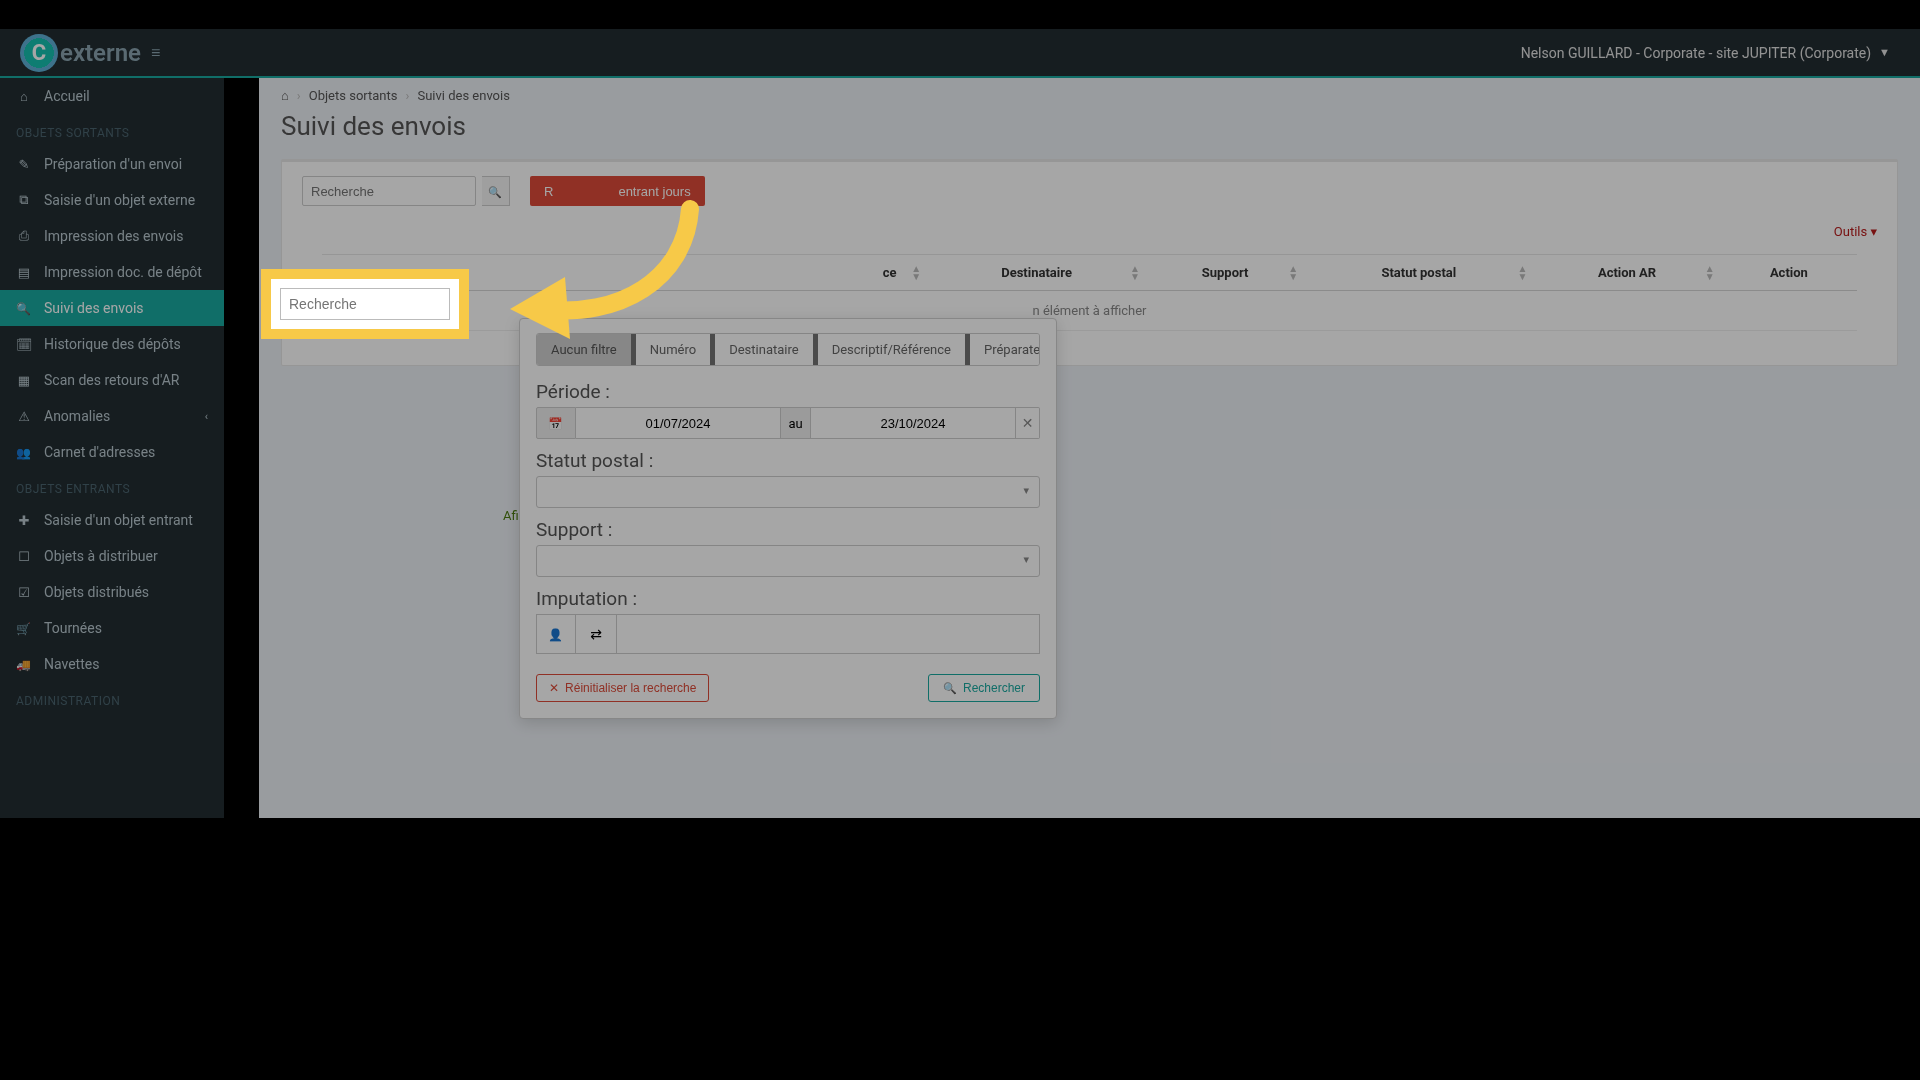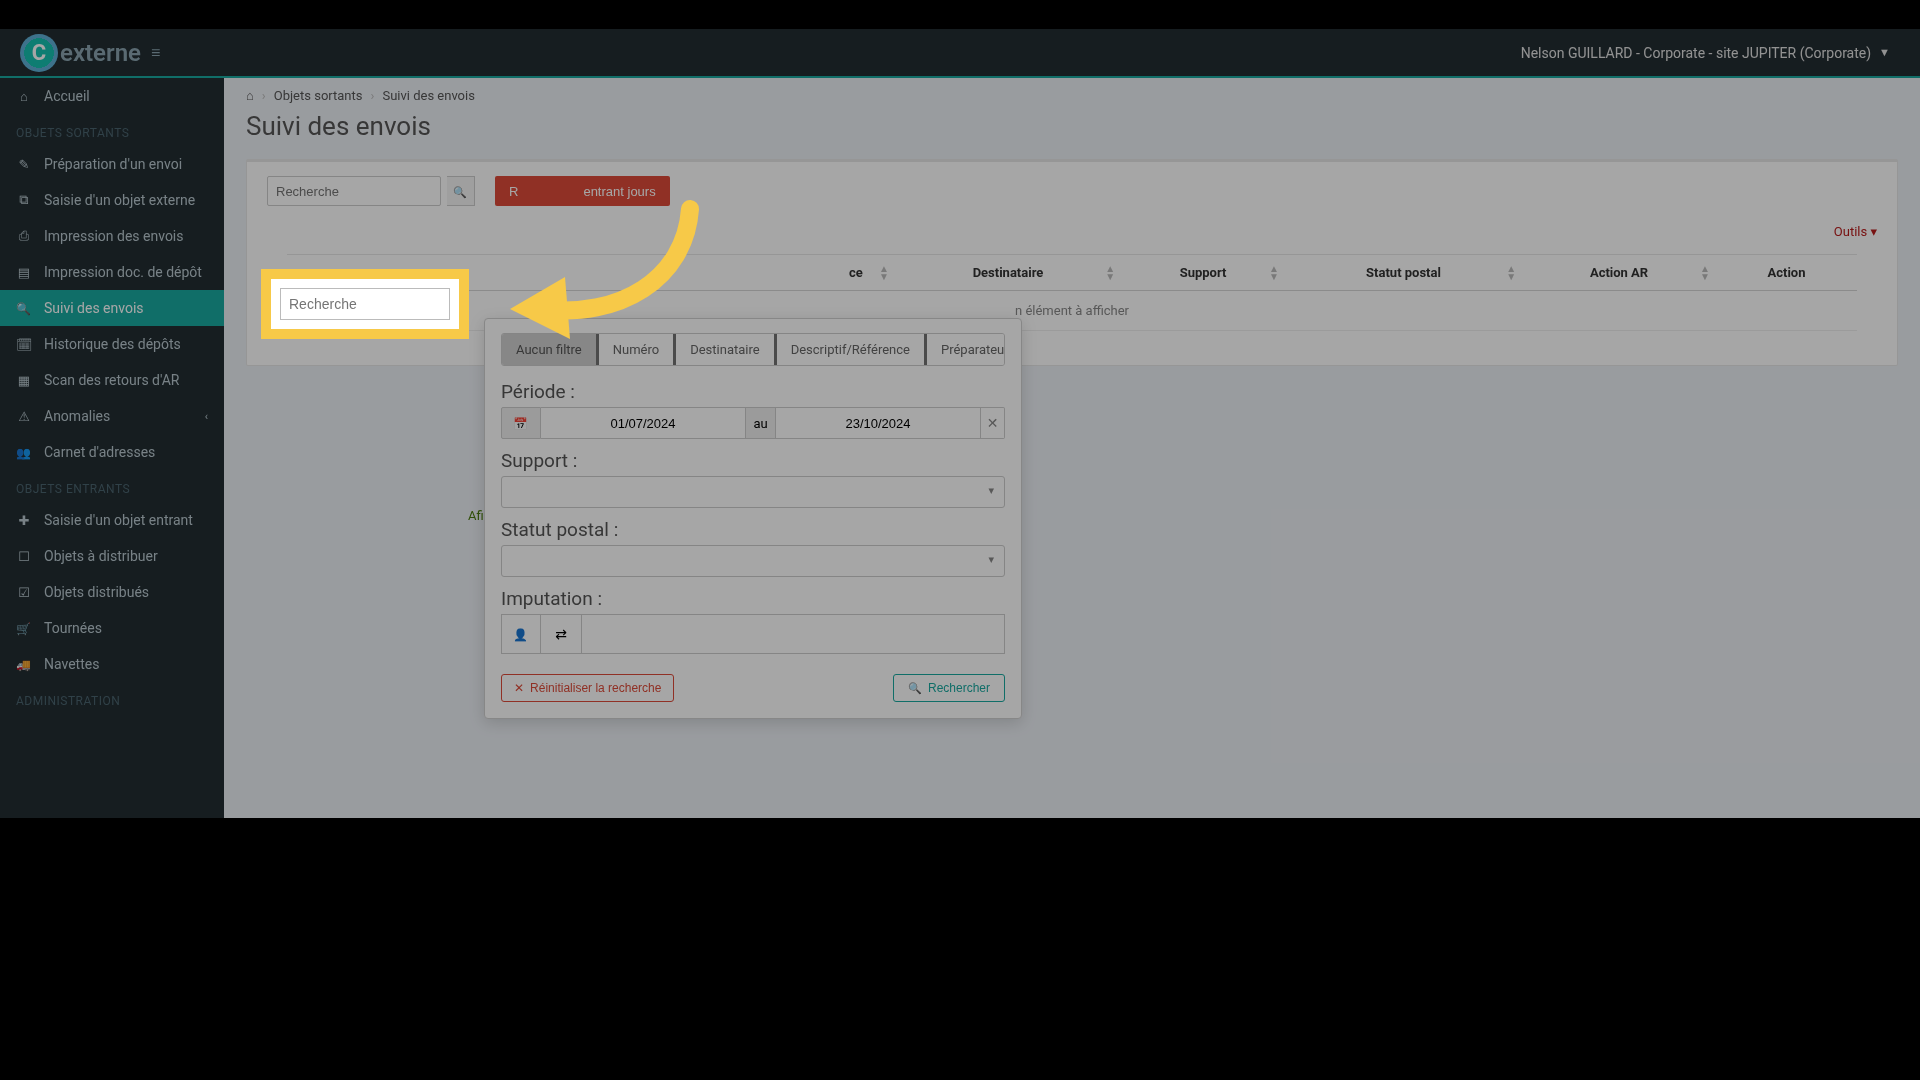--- a/index.html
+++ b/index.html
@@ -30,21 +30,21 @@
   background: radial-gradient(circle at 50% 50%, #16c0b0 0%, #16c0b0 55%, #5fb0d6 55%, #5fb0d6 100%);
   display:inline-flex; align-items:center; justify-content:center; color:#fff; font-weight:700; font-size:22px;
   margin-right: 2px;
 }
 .hamburger { color:#8aa4af; font-size: 16px; cursor:pointer; }
 .topbar .spacer { flex:1; }
 .topbar .userinfo { padding-right: 30px; color: #e0e0e0; font-size: 14px; display:flex; align-items:center; gap:8px; cursor:pointer; }
 .userinfo .chev-down { font-size: 11px; }
 
 
-.body-row { display:flex; height: calc(100% - 49px); }
+.body-row { display:flex; height: calc(100% - 49px); gap: 35px; }
 .sidebar { width: 224px; background: #222d32; color: #8aa4af; overflow-y:auto; flex-shrink:0; }
 .sidebar a, .sidebar .nav-item { display:flex; align-items:center; gap:12px; padding: 10px 16px; color:#b8c7ce; text-decoration:none; font-size:14px; cursor:pointer; }
 .sidebar .nav-item.active { background:#1aa9a0; color:#fff; }
 .sidebar .section-header { padding: 12px 16px 6px; font-size: 12px; color:#4b646f; letter-spacing: .5px; }
 .sidebar .icon { width:16px; display:inline-block; text-align:center; font-size:13px; }
 .sidebar .chev-left { margin-left:auto; font-size: 11px; }
 
 
 .main { flex:1; background:#ecf0f5; position:relative; overflow:hidden; }
 .breadcrumb-row { padding: 10px 22px 4px; color:#777; font-size:13px; display:flex; align-items:center; gap:8px; }
@@ -78,21 +78,21 @@
 .no-data-row td { border-bottom:1px solid #eee; }
 
 .afi-truncated { position:absolute; left:244px; top:430px; color:#4d7c0f; font-size:13px; }
 
 
 .popover {
   position:absolute; left: 260px; top: 240px; width: 538px; background:#fff; border:1px solid #d0d0d0;
   border-radius:4px; box-shadow:0 4px 16px rgba(0,0,0,0.15); z-index:40; padding: 14px 16px 16px;
 }
 .filter-tabs { display:flex; border:1px solid #ccc; border-radius:3px; overflow:hidden; margin-bottom:14px; }
-.filter-tabs .tab { flex:0 0 auto; padding:8px 14px; font-size:13px; color:#666; border-right:3px solid #737373; cursor:pointer; background:#fff; }
+.filter-tabs .tab { flex:0 0 auto; padding:8px 14px; font-size:13px; color:#666; border-right:5px solid #737373; cursor:pointer; background:#fff; }
 .filter-tabs .tab:last-child { border-right:none; }
 .filter-tabs .tab.active { background:#d0d0d0; color:#555; }
 
 .field-row { margin-bottom: 10px; }
 .field-label { color:#555; font-size:19px; margin-bottom:4px; display:block; }
 .period-row { display:flex; align-items:stretch; }
 .period-row .cal-btn { width:40px; border:1px solid #ccc; background:#eee; display:flex; align-items:center; justify-content:center; cursor:pointer; border-radius:2px 0 0 2px; }
 .period-row input.date { flex:1; border:1px solid #ccc; border-left:none; height:32px; text-align:center; font-size:13px; }
 .period-row .au { width:30px; border:1px solid #ccc; border-left:none; background:#eee; display:flex; align-items:center; justify-content:center; font-size:13px; }
 .period-row .clear-btn { width:24px; border:1px solid #ccc; border-left:none; background:#fff; display:flex; align-items:center; justify-content:center; cursor:pointer; border-radius:0 2px 2px 0; color:#888; }
@@ -316,26 +316,26 @@
             <input class="date" value="01/07/2024" style="">
             <div class="au">au</div>
             <input class="date" value="23/10/2024" style="">
             <div class="clear-btn">
                 <span class="i-x"></span>
               </div>
           </div>
         </div>
 
         <div class="field-row">
+          <label class="field-label">Statut postal :</label>
+          <div class="select-like"></div>
+        </div>
+
+        <div class="field-row">
           <label class="field-label">Support :</label>
-          <div class="select-like"></div>
-        </div>
-
-        <div class="field-row">
-          <label class="field-label">Statut postal :</label>
           <div class="select-like"></div>
         </div>
 
         <div class="field-row">
           <label class="field-label">Imputation :</label>
           <div class="imput-row">
             <div class="icon-btn">
                 <span class="i-user"></span>
               </div>
             <div class="icon-btn">

